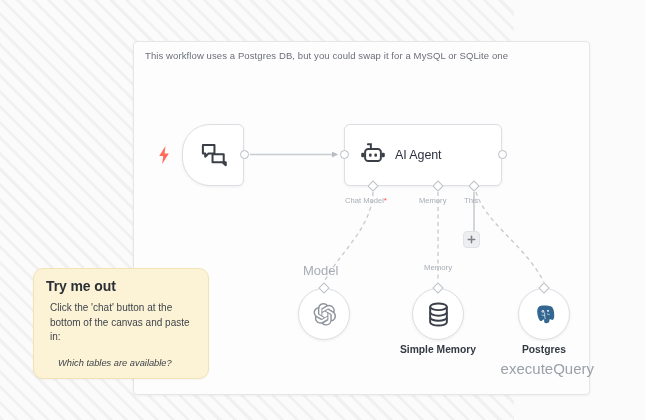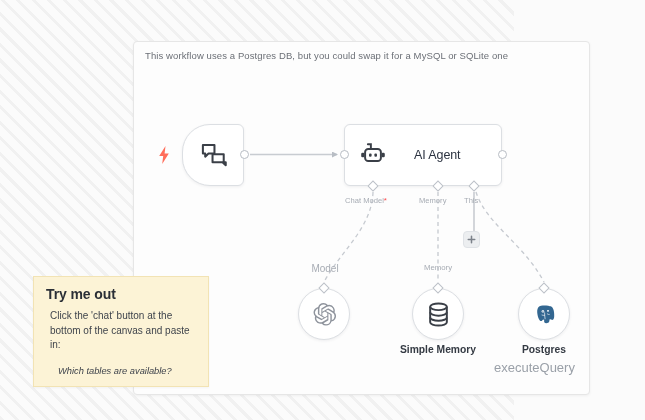--- a/index.html
+++ b/index.html
@@ -49,26 +49,26 @@
     font-size: 9.5px;
     color: #6b6f76;
     letter-spacing: 0.1px;
     white-space: nowrap;
   }
 
   
   #try-note {
     position: absolute;
     left: 33px;
-    top: 276px;
+    top: 268px;
     width: 176px;
     height: 111px;
     background: #fcf3d6;
     border: 1px solid #f2e3b4;
-    border-radius: 0;
+    border-radius: 10px;
     box-sizing: border-box;
     padding: 10px 12px 0 12px;
     box-shadow: 0 1px 2px rgba(0,0,0,0.04);
     z-index: 40;
   }
   #try-note-title {
     font-size: 14px;
     font-weight: bold;
     color: #2b2f36;
     letter-spacing: -0.1px;
@@ -129,21 +129,21 @@
     width: 158px;
     height: 62px;
     border-radius: 6px;
     display: flex;
     align-items: center;
     padding-left: 14px;
   }
   #agent-label {
     font-size: 12.5px;
     color: #2b3240;
-    margin-left: 27px;
+    margin-left: 8px;
     letter-spacing: -0.1px;
   }
 
   
   .subnode {
     position: absolute;
     width: 52px;
     height: 52px;
     border-radius: 50%;
     background: #ffffff;
@@ -164,22 +164,22 @@
     position: absolute;
     text-align: center;
     font-size: 10.3px;
     font-weight: bold;
     color: #343a43;
     line-height: 1.25;
     z-index: 12;
   }
   .node-subcaption {
     position: absolute;
-    text-align: left;
-    font-size: 13px;
+    text-align: right;
+    font-size: 15px;
     color: #9aa0a8;
     z-index: 12;
   }
   #caption-trigger { left: 143px; top: 195px; width: 140px; }
   #caption-model   { left: 259px; top: 344px; width: 130px; }
   #caption-memory  { left: 379px; top: 344px; width: 118px; }
   #caption-pg      { left: 494px; top: 344px; width: 100px; }
   #subcaption-pg   { left: 494px; top: 360px; width: 100px; }
 
   
@@ -222,22 +222,22 @@
     color: #a7acb4;
     white-space: nowrap;
     z-index: 12;
   }
   #lbl-chatmodel { left: 345px; top: 196px; }
   #lbl-memory    { left: 419px; top: 196px; }
   #lbl-tool      { left: 464px; top: 196px; }
   .req-star { color: #ff4d4f; font-size: 8px; }
 
   
-  #lbl-sub-model  { position:absolute; left: 303px; top: 263px; width: 44px; text-align:center;
-                    font-size: 10px; color: #a7acb4; z-index: 12; }
+  #lbl-sub-model  { position:absolute; left: 303px; top: 263px; width: 44px; 
+                    font-size: 13px; color: #a7acb4; z-index: 12; }
   #lbl-sub-memory { position:absolute; left: 414px; top: 263px; width: 48px; text-align:center;
                     font-size: 7.8px; color: #a7acb4; z-index: 12; }
 
   
   #trigger-bolt {
     position: absolute;
     left: 156px;
     top: 145px;
     width: 16px;
     height: 20px;

